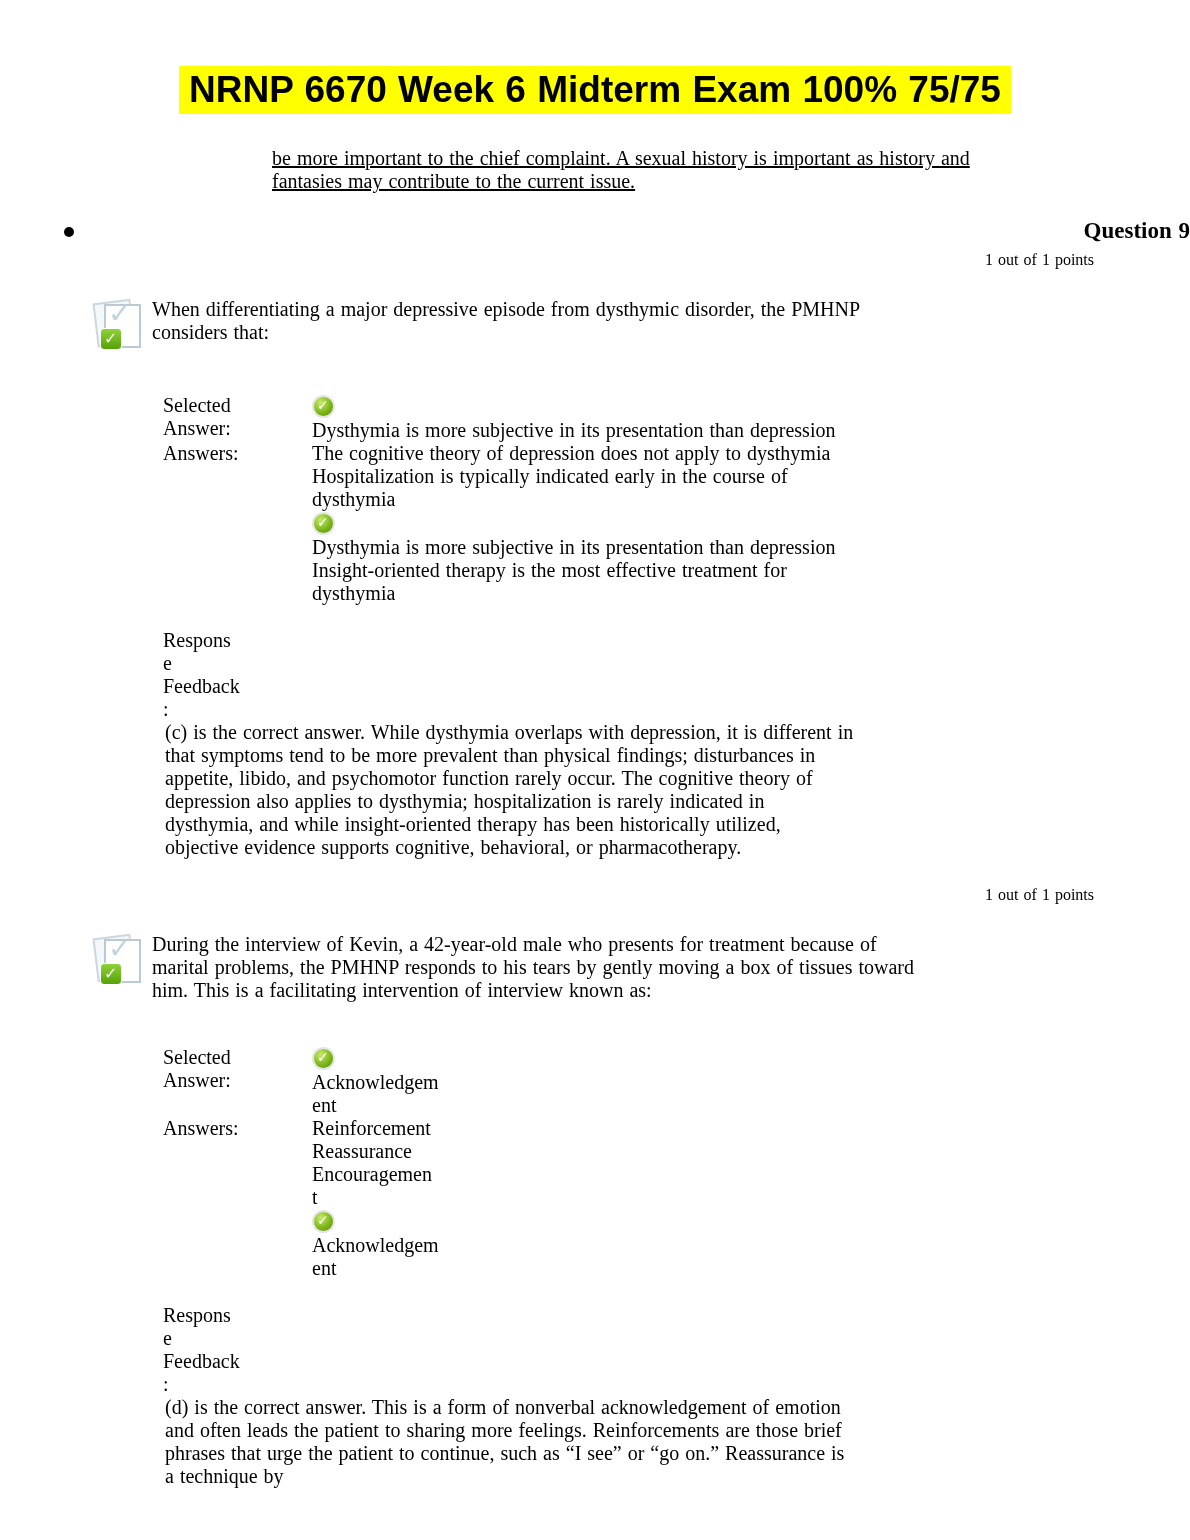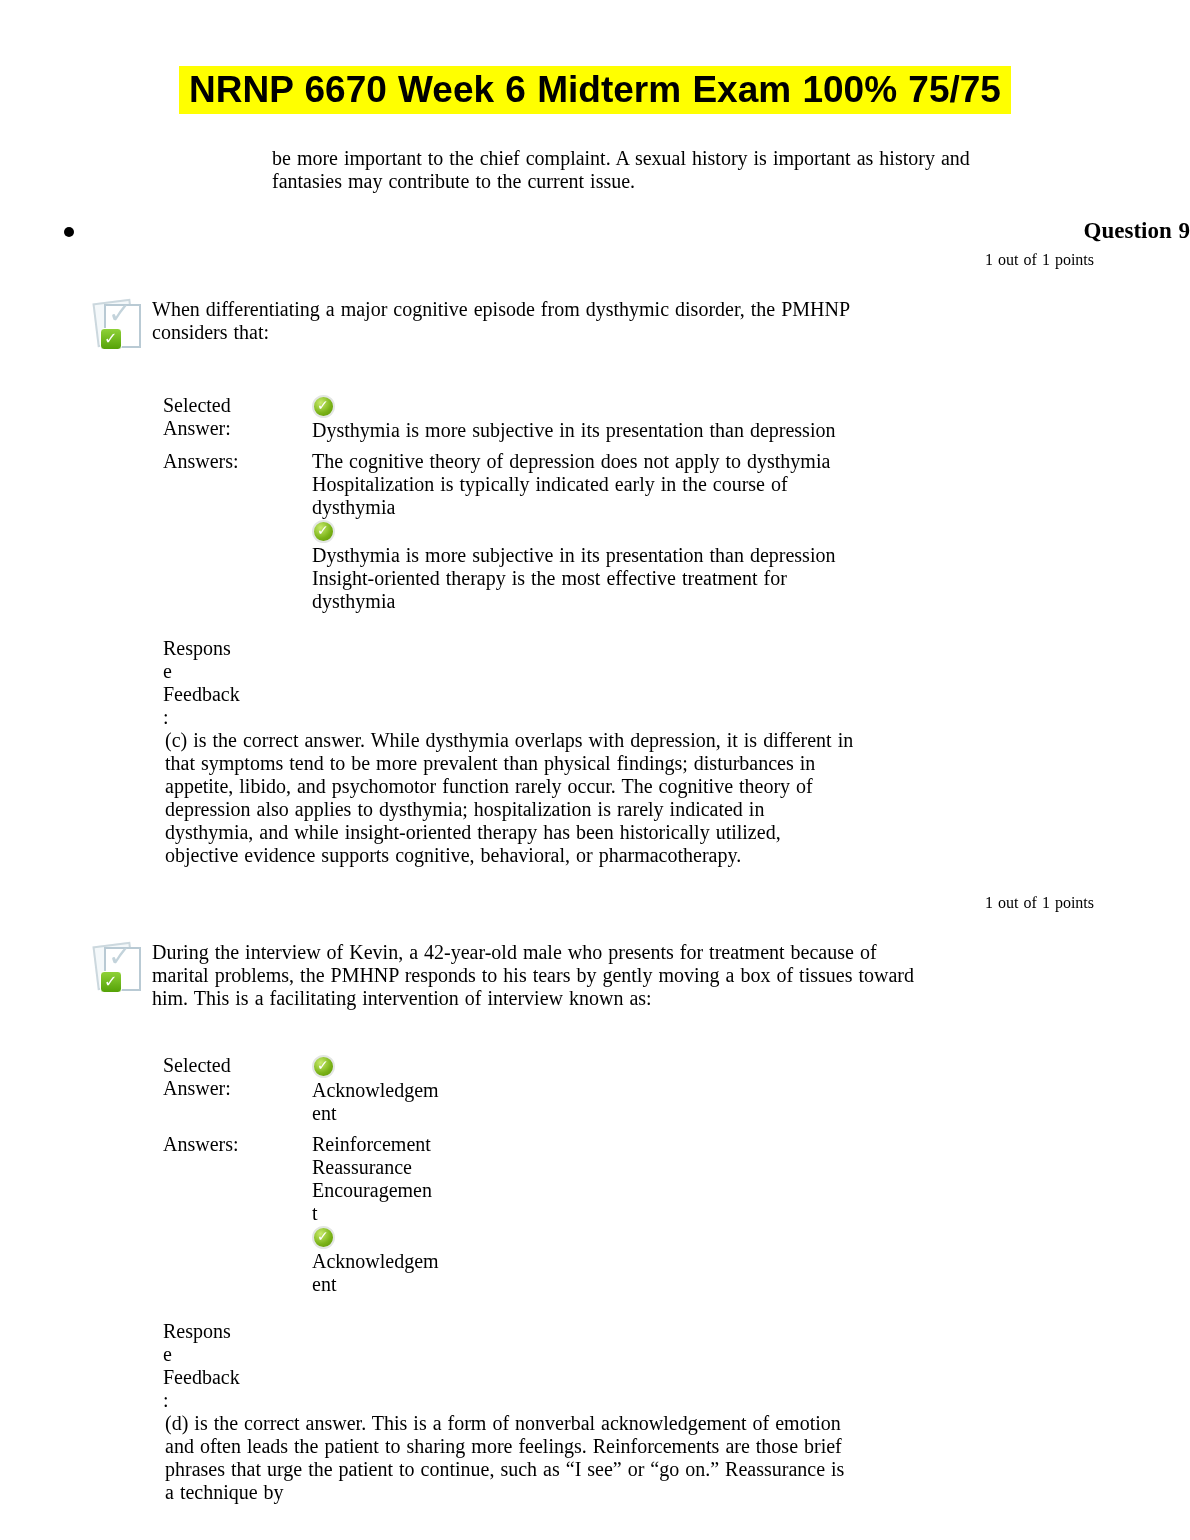--- a/index.html
+++ b/index.html
@@ -26,20 +26,21 @@
     line-height: 46px;
     background: #ffff00;
     padding: 1px 10px;
     letter-spacing: 0px;
   }
 
   
   .intro {
     margin: 33px 0 0 272px;
     width: 700px;
+    text-decoration: underline;
   }
 
   
   .question-section { margin-top: 24px; }
 
   .q-heading-row { position: relative; padding-left: 56px; text-align: right; }
   .bullet {
     position: absolute;
     left: 64px;
     top: 10px;
@@ -102,21 +103,21 @@
     position: absolute; left: 3px; top: 0px;
     font-family: "DejaVu Sans", sans-serif;
     font-weight: bold;
     font-size: 16px;
     line-height: 20px;
     color: #ffffff;
   }
 
   
   .qa-table { margin: 44px 0 0 163px; }
-  .qa-row { display: flex; align-items: flex-start; margin-top: 8px; }
+  .qa-row { display: flex; align-items: flex-start; }
   .qa-row.feedback-row { margin-top: 24px; flex-direction: column; }
   .qa-label {
     width: 105px;
     flex: none;
     white-space: pre-line;
   }
   .qa-value { margin-left: 44px; width: 552px; }
   .qa-value.feedback-text { margin-left: 2px; width: 692px; }
 
   .answer-item { white-space: pre-line; }
@@ -156,21 +157,21 @@
     <h2 class="q-heading">Question 9</h2>
   </div>
   <div class="points">1 out of 1 points</div>
 
   <div class="q-body">
     <span class="q-icon">
       <span class="q-page-back"></span>
       <span class="q-page-front"></span>
       <span class="q-badge"></span>
     </span>
-    <div class="q-text">When differentiating a major cognitive episode from dysthymic disorder, the PMHNP considers that:</div>
+    <div class="q-text">When differentiating a major depressive episode from dysthymic disorder, the PMHNP considers that:</div>
   </div>
 
   <div class="qa-table">
     <div class="qa-row">
       <div class="qa-label">Selected
 Answer:</div>
       <div class="qa-value">
         <div class="check-line">
           <span class="check-icon"></span>
         </div>

